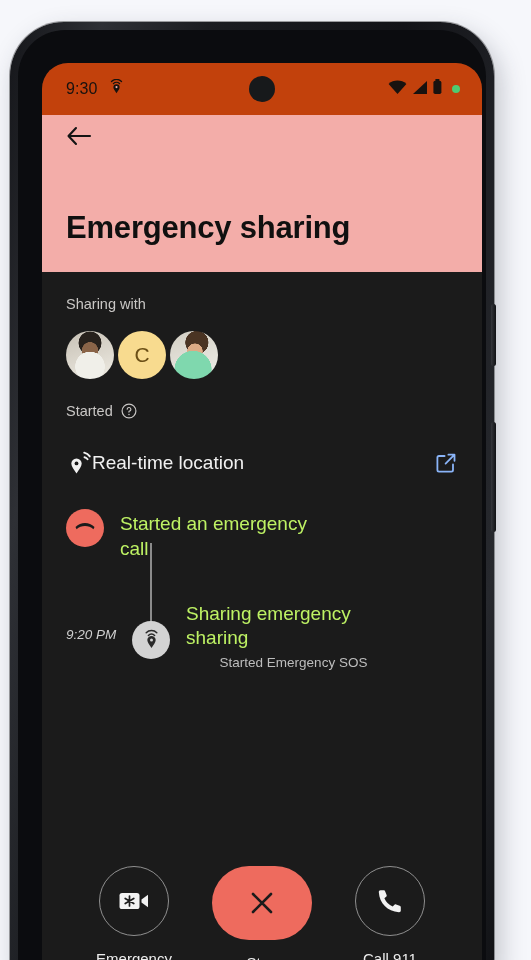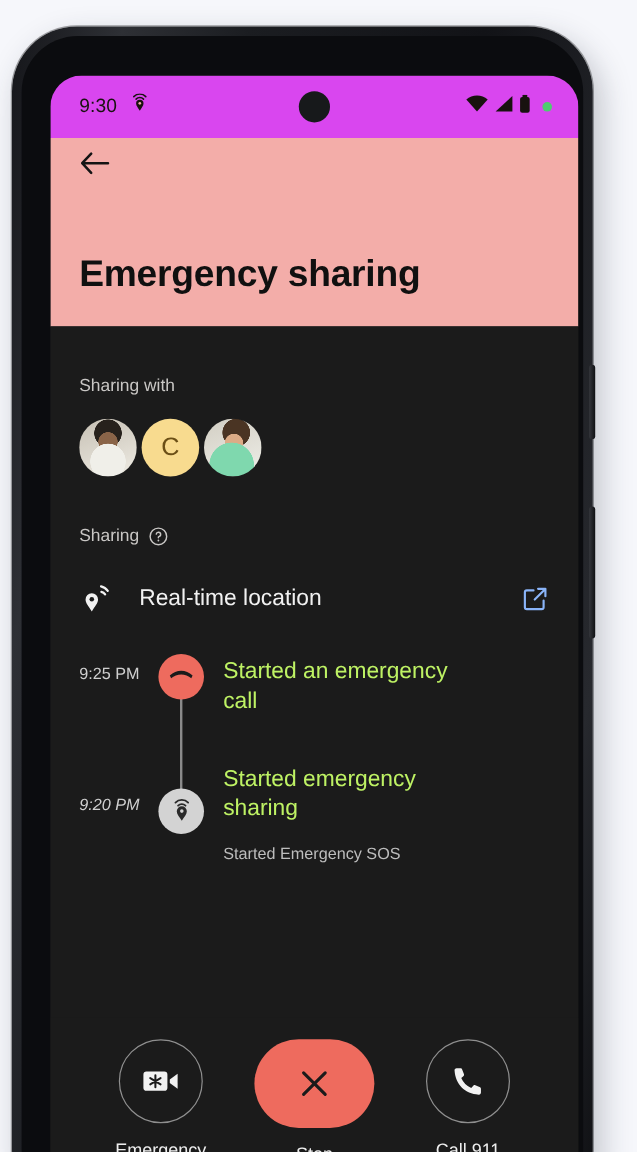--- a/index.html
+++ b/index.html
@@ -49,21 +49,21 @@
     border-radius: 3px;
     background: linear-gradient(90deg,#35373c,#101114);
   }
   #btn-power { top: 282px; height: 62px; }
   #btn-volume { top: 400px; height: 110px; }
 
   
   #status-bar {
     position: relative;
     height: 52px;
-    background: #d946ef;
+    background: #c2410c;
     display: flex;
     align-items: center;
     padding: 0 22px 0 24px;
   }
   #status-left { display: flex; align-items: center; gap: 11px; }
   #status-time {
     font-size: 16px;
     color: #18120f;
     letter-spacing: .1px;
   }
@@ -109,21 +109,21 @@
 
   
   #content {
     background: #1b1b1b;
     padding: 0 24px;
     height: 100%;
   }
   .section-label {
     font-size: 14.5px;
     color: #C9C7C5;
-    padding-top: 42px;
+    padding-top: 24px;
     display: flex;
     align-items: center;
     gap: 8px;
   }
 
   
   #avatar-row {
     display: flex;
     margin-top: 19px;
   }
@@ -162,21 +162,20 @@
   #sharing-row {
     display: flex;
     align-items: center;
     margin-top: 26px;
     padding: 4px 0;
     cursor: pointer;
   }
   #sharing-row-label {
     font-size: 19px;
     color: #F1F1F1;
-    margin-left: 24px;
   }
   #open-external-button {
     margin-left: auto;
     cursor: pointer;
     display: flex;
   }
 
   
   #timeline {
     position: relative;
@@ -208,21 +207,22 @@
   .tl-body { padding-left: 16px; padding-top: 3px; }
   .tl-title {
     font-size: 19px;
     color: #bef264;
     line-height: 1.28;
     max-width: 215px;
   }
   .tl-sub {
     font-size: 13.5px;
     color: #BDBDBD;
-    margin-top: 18px;
+    margin-top: 5px;
+    text-align: center;
   }
   #tl-connector {
     position: absolute;
     left: 84px;
     top: 34px;
     width: 1.5px;
     height: 100px;
     background: #8b8b8b;
     z-index: 1;
   }
@@ -330,21 +330,21 @@
 
       <div class="section-label">Sharing with</div>
 
       <div id="avatar-row">
         <div class="avatar avatar-photo-1"></div>
         <div class="avatar avatar-initial" style="background:#F8DB8F">C</div>
         <div class="avatar avatar-photo-2"></div>
       </div>
 
       <div class="section-label">
-        <span>Sharing</span>
+        <span>Started</span>
         <span style="display:flex;cursor:pointer">
           <svg width="16" height="16" viewBox="0 0 16 16">
             <circle cx="8" cy="8" r="6.9" stroke="#C9C7C5" stroke-width="1.2" fill="none"></circle>
             <path d="M6.2 6.1a1.85 1.85 0 1 1 2.1 2.1c-.35.1-.35.55-.35.9" stroke="#C9C7C5" stroke-width="1.2" fill="none" stroke-linecap="round"></path>
             <circle cx="8" cy="11.4" r="0.75" fill="#C9C7C5"></circle>
           </svg>
         </span>
       </div>
 
       <div id="sharing-row">
@@ -362,21 +362,20 @@
             <path d="M19 13.5V19a1.6 1.6 0 0 1-1.6 1.6H5a1.6 1.6 0 0 1-1.6-1.6V6.6A1.6 1.6 0 0 1 5 5h5.6" stroke="#8AB4F8" stroke-width="1.8" fill="none" stroke-linecap="round" stroke-linejoin="round"></path>
             <path d="M14.4 3.7H20.5V9.8M20 4.2 11.6 12.6" stroke="#8AB4F8" stroke-width="1.8" fill="none" stroke-linecap="round" stroke-linejoin="round"></path>
           </svg>
         </span>
       </div>
 
       <div id="timeline">
         <div id="tl-connector"></div>
 
         <div class="tl-event" id="tl-event-1">
-          <div class="tl-time">9:25 PM</div>
           <div class="tl-marker red">
             <svg width="22" height="22" viewBox="0 0 22 22">
               <path d="M2.6 13.3c4.6-4.3 12.2-4.3 16.8 0l1.1-2.3c-5.4-5.3-13.6-5.3-19 0z" fill="#1b1b1b" transform="translate(0,-1)"></path>
             </svg>
           </div>
           <div class="tl-body">
             <div class="tl-title">Started an emergency call</div>
           </div>
         </div>
 
@@ -384,21 +383,21 @@
           <div class="tl-time">9:20 PM</div>
           <div class="tl-marker grey">
             <svg width="21" height="22" viewBox="0 0 21 22">
               <path d="M10.5 19c2-3.1 4.2-5.4 4.2-7.9a4.2 4.2 0 1 0-8.4 0c0 2.5 2.2 4.8 4.2 7.9z" fill="#2a2a2a"></path>
               <circle cx="10.5" cy="10.9" r="1.5" fill="#D3D3D3"></circle>
               <path d="M7.4 6.4a4.3 4.3 0 0 1 6.2 0" stroke="#2a2a2a" stroke-width="1.5" fill="none" stroke-linecap="round"></path>
               <path d="M5.2 3.8a7.4 7.4 0 0 1 10.6 0" stroke="#2a2a2a" stroke-width="1.5" fill="none" stroke-linecap="round"></path>
             </svg>
           </div>
           <div class="tl-body">
-            <div class="tl-title">Started emergency sharing</div>
+            <div class="tl-title">Sharing emergency sharing</div>
             <div class="tl-sub">Started Emergency SOS</div>
           </div>
         </div>
       </div>
 
       <div id="action-bar">
 
         <div class="action">
           <div class="action-circle">
             <span style="display:flex">

